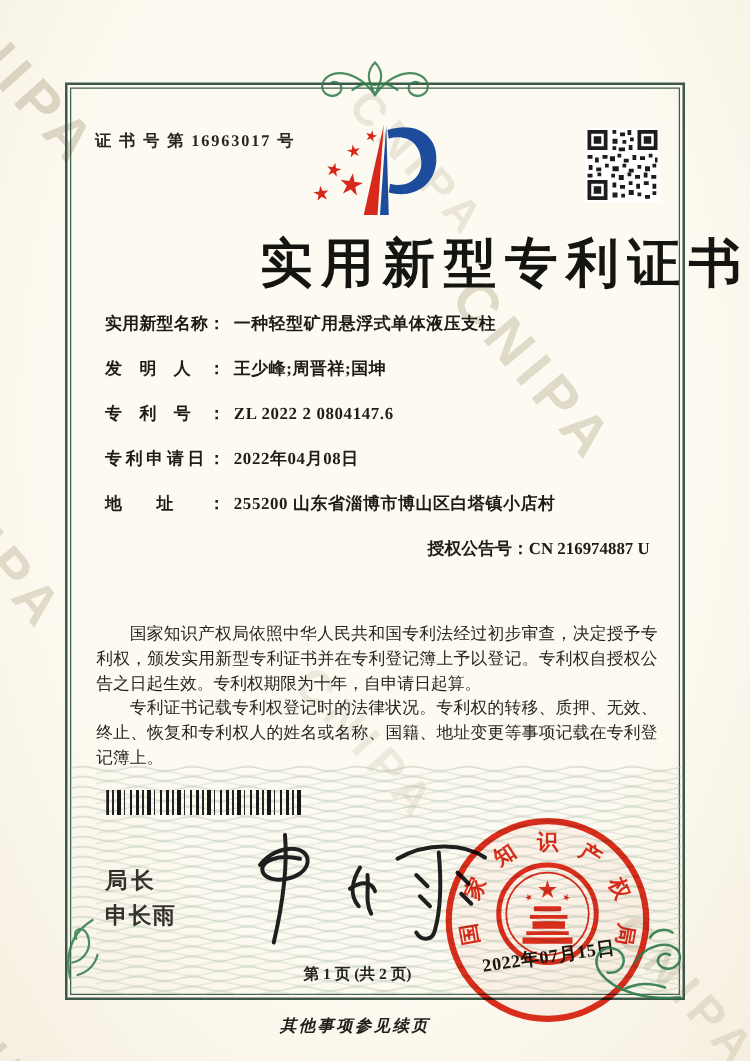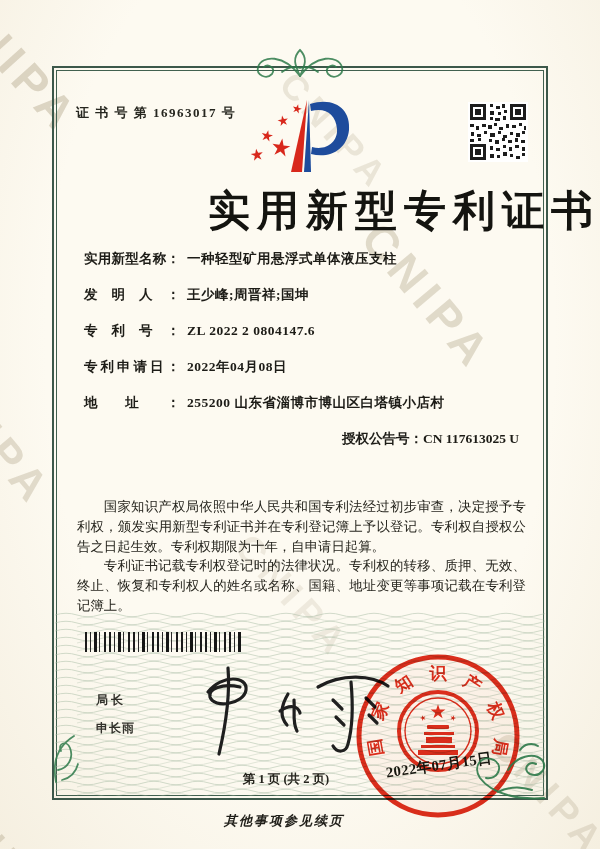--- a/index.html
+++ b/index.html
@@ -39,21 +39,21 @@
   .barcode{position:absolute;left:85px;top:632px;width:157px;height:20px;
     background-image:repeating-linear-gradient(90deg,
       #1b1b1b 0px,#1b1b1b 2px,rgba(0,0,0,0) 2px,rgba(0,0,0,0) 5px,
       #262626 5px,#262626 6px,rgba(0,0,0,0) 6px,rgba(0,0,0,0) 9px,
       #161616 9px,#161616 12px,rgba(0,0,0,0) 12px,rgba(0,0,0,0) 14px,
       #2c2c2c 14px,#2c2c2c 15px,rgba(0,0,0,0) 15px,rgba(0,0,0,0) 19px,
       #1b1b1b 19px,#1b1b1b 21px,rgba(0,0,0,0) 21px,rgba(0,0,0,0) 24px);}
   
   .director,.director-name{position:absolute;left:84px;
       font-family:"Liberation Sans","DejaVu Sans",sans-serif;
-      font-weight:700;font-size:12px;color:#33322c;letter-spacing:3px;margin-left:12px;}
+      font-weight:700;font-size:18px;color:#33322c;letter-spacing:3px;}
   .director{top:692px;}
   .director-name{top:720px;letter-spacing:1px;}
   .sig{position:absolute;left:190px;top:660px;}
   
   .seal{position:absolute;left:352px;top:650px;width:172px;height:172px;
         mix-blend-mode:multiply;}
   .seal-ring{position:absolute;left:0;top:0;}
   .seal-char{position:absolute;left:50%;top:50%;font-size:17px;font-weight:700;
         color:#dd2f1d;width:20px;margin-left:-10px;margin-top:-11px;
         text-align:center;}
@@ -187,21 +187,21 @@
     <div class="frow">
       <span class="f-label">专利号：</span><span class="f-value">ZL 2022 2 0804147.6</span>
     </div>
     <div class="frow">
       <span class="f-label">专利申请日：</span><span class="f-value">2022年04月08日</span>
     </div>
     <div class="frow">
       <span class="f-label">地址：</span><span class="f-value">255200  山东省淄博市博山区白塔镇小店村</span>
     </div>
     <div class="frow">
-      <span class="f-second"><span>授权公告号：</span><span>CN 117613025 U</span></span>
+      <span class="f-second"><span>授权公告号：</span><span>CN 216974887 U</span></span>
     </div>
   </div>
 
   <div class="body-text">
     <p>国家知识产权局依照中华人民共和国专利法经过初步审查，决定授予专利权，颁发实用新型专利证书并在专利登记簿上予以登记。专利权自授权公告之日起生效。专利权期限为十年，自申请日起算。</p>
     <p>专利证书记载专利权登记时的法律状况。专利权的转移、质押、无效、终止、恢复和专利权人的姓名或名称、国籍、地址变更等事项记载在专利登记簿上。</p>
   </div>
 
   <svg class="waves" width="490" height="185">
     <defs>

